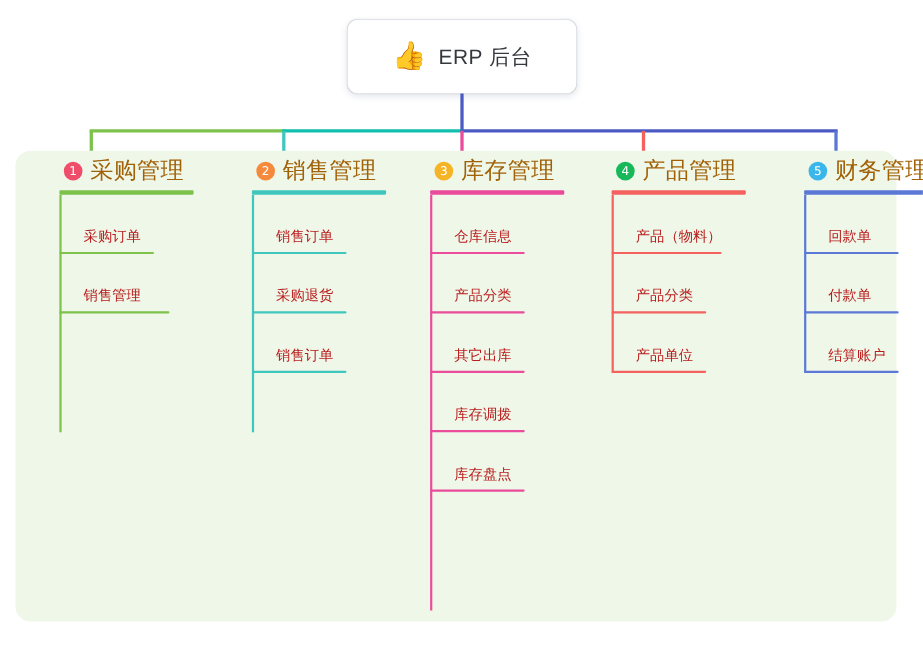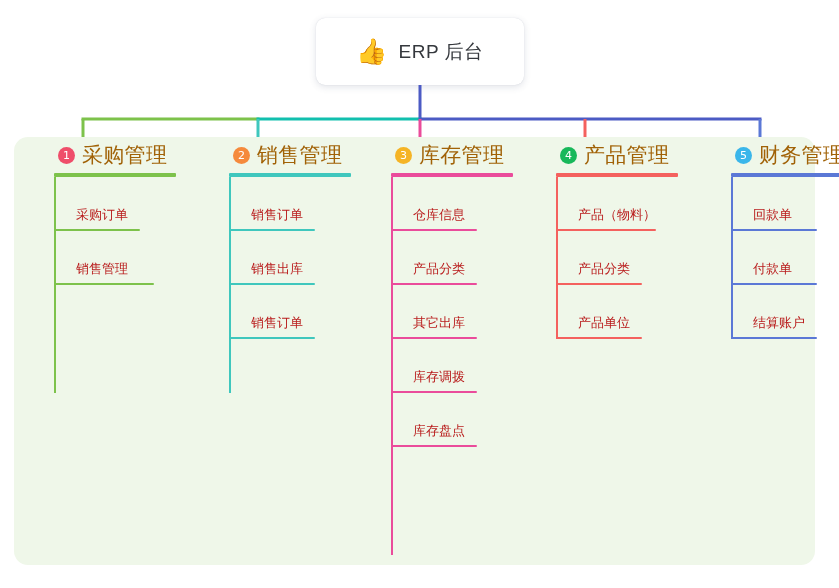--- a/index.html
+++ b/index.html
@@ -198,21 +198,21 @@
           <span class="col-title">销售管理</span>
         </div>
         <div class="head-rule" style="background: rgb(63, 199, 189);"></div>
         <div class="children">
           <div class="trunk" style="background: rgb(63, 199, 189); height: 216px;"></div>
           <div class="child">
             <span class="child-label">销售订单</span>
             <div class="child-rule" style="background: rgb(63, 199, 189);"></div>
           </div>
           <div class="child">
-            <span class="child-label">销售出库</span>
+            <span class="child-label">采购退货</span>
             <div class="child-rule" style="background: rgb(63, 199, 189);"></div>
           </div>
           <div class="child">
             <span class="child-label">销售订单</span>
             <div class="child-rule" style="background: rgb(63, 199, 189);"></div>
           </div>
         </div>
       </div>
       <div class="column" style="left: 355px;">
         <div class="col-head">

